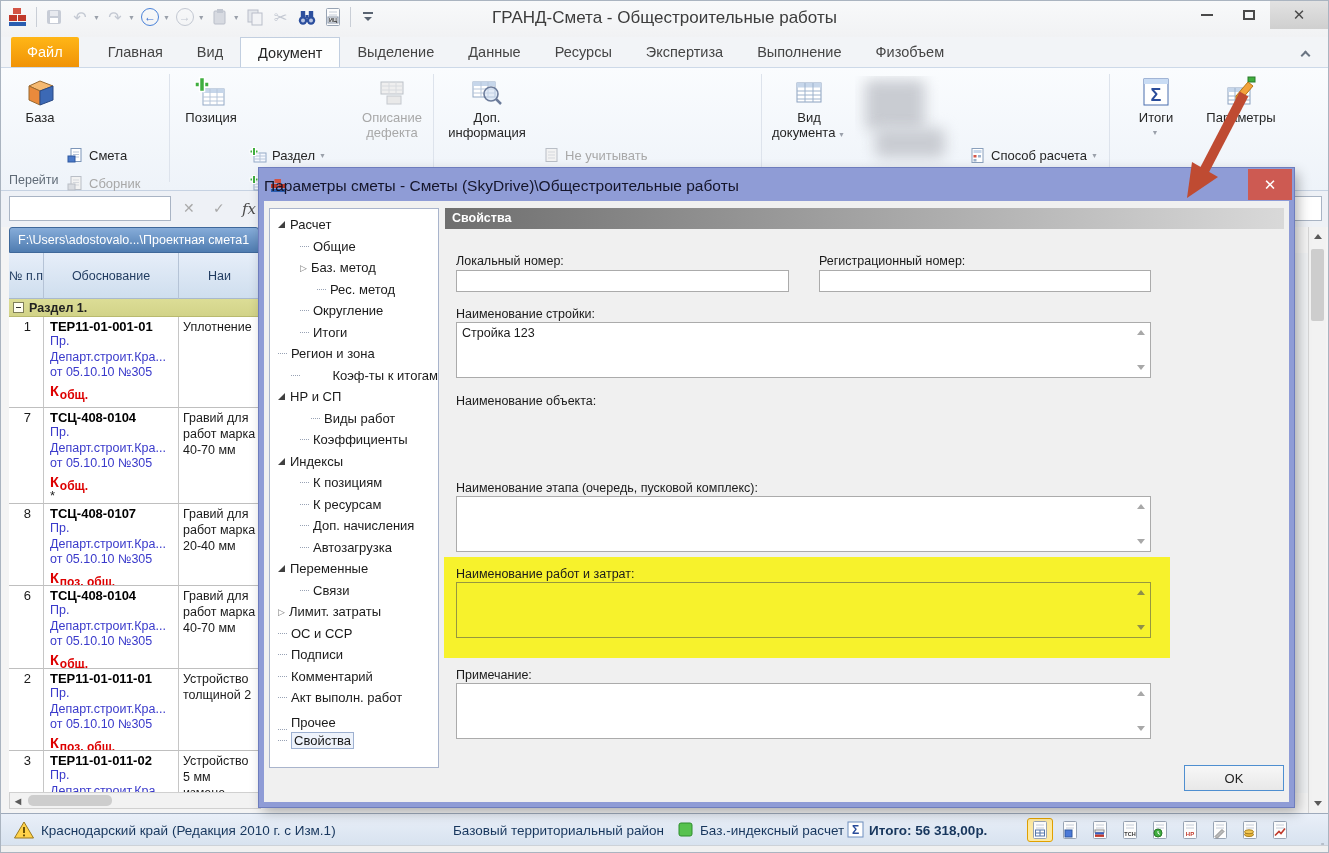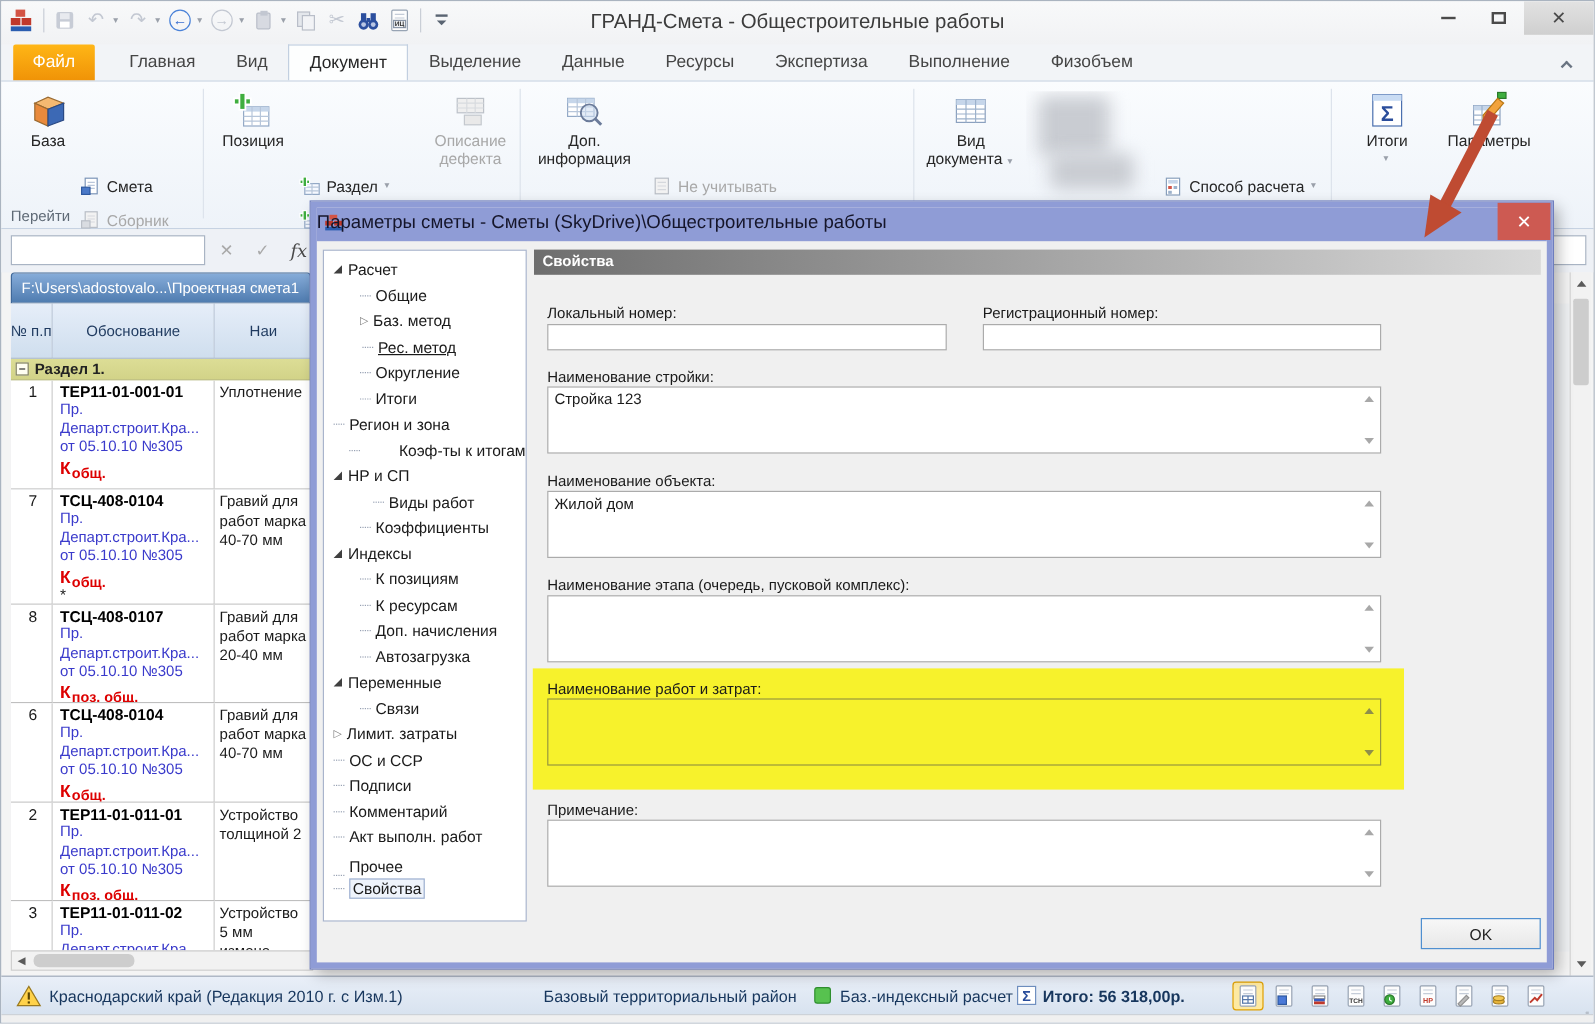--- a/index.html
+++ b/index.html
@@ -685,21 +685,21 @@
           <span class="tlabel">Расчет</span>
         </div>
         <div class="titem" style="padding-left: 30px;">
           <i class="conn"></i>
           <span class="tlabel">Общие</span>
         </div>
         <div class="titem" style="padding-left: 30px;">
           <span class="tri-col">▷</span>
           <span class="tlabel">Баз. метод</span>
         </div>
-        <div class="titem" style="padding-left: 32px; text-decoration: underline;">
+        <div class="titem" style="padding-left: 47px;">
           <i class="conn"></i>
           <span class="tlabel">Рес. метод</span>
         </div>
         <div class="titem" style="padding-left: 30px;">
           <i class="conn"></i>
           <span class="tlabel">Округление</span>
         </div>
         <div class="titem" style="padding-left: 30px;">
           <i class="conn"></i>
           <span class="tlabel">Итоги</span>
@@ -792,27 +792,20 @@
     <span class="flabel" style="left:192px;top:134px">Наименование стройки:</span>
     <div class="ta" style="left:192px;top:149px;width:695px">
       <span class="ta-val">Стройка 123</span>
       <span class="rail">
           <i class="ch up"></i>
           <i class="ch dn"></i>
         </span>
     </div>
 
     <span class="flabel" style="left:192px;top:221px">Наименование объекта:</span>
-    <div class="ta" style="left:192px;top:236px;width:695px">
-      <span class="ta-val">Жилой дом</span>
-      <span class="rail">
-          <i class="ch up"></i>
-          <i class="ch dn"></i>
-        </span>
-    </div>
 
     <span class="flabel" style="left:192px;top:308px">Наименование этапа (очередь, пусковой комплекс):</span>
     <div class="ta" style="left:192px;top:323px;width:695px">
       <span class="ta-val"></span>
       <span class="rail">
           <i class="ch up"></i>
           <i class="ch dn"></i>
         </span>
     </div>
 

